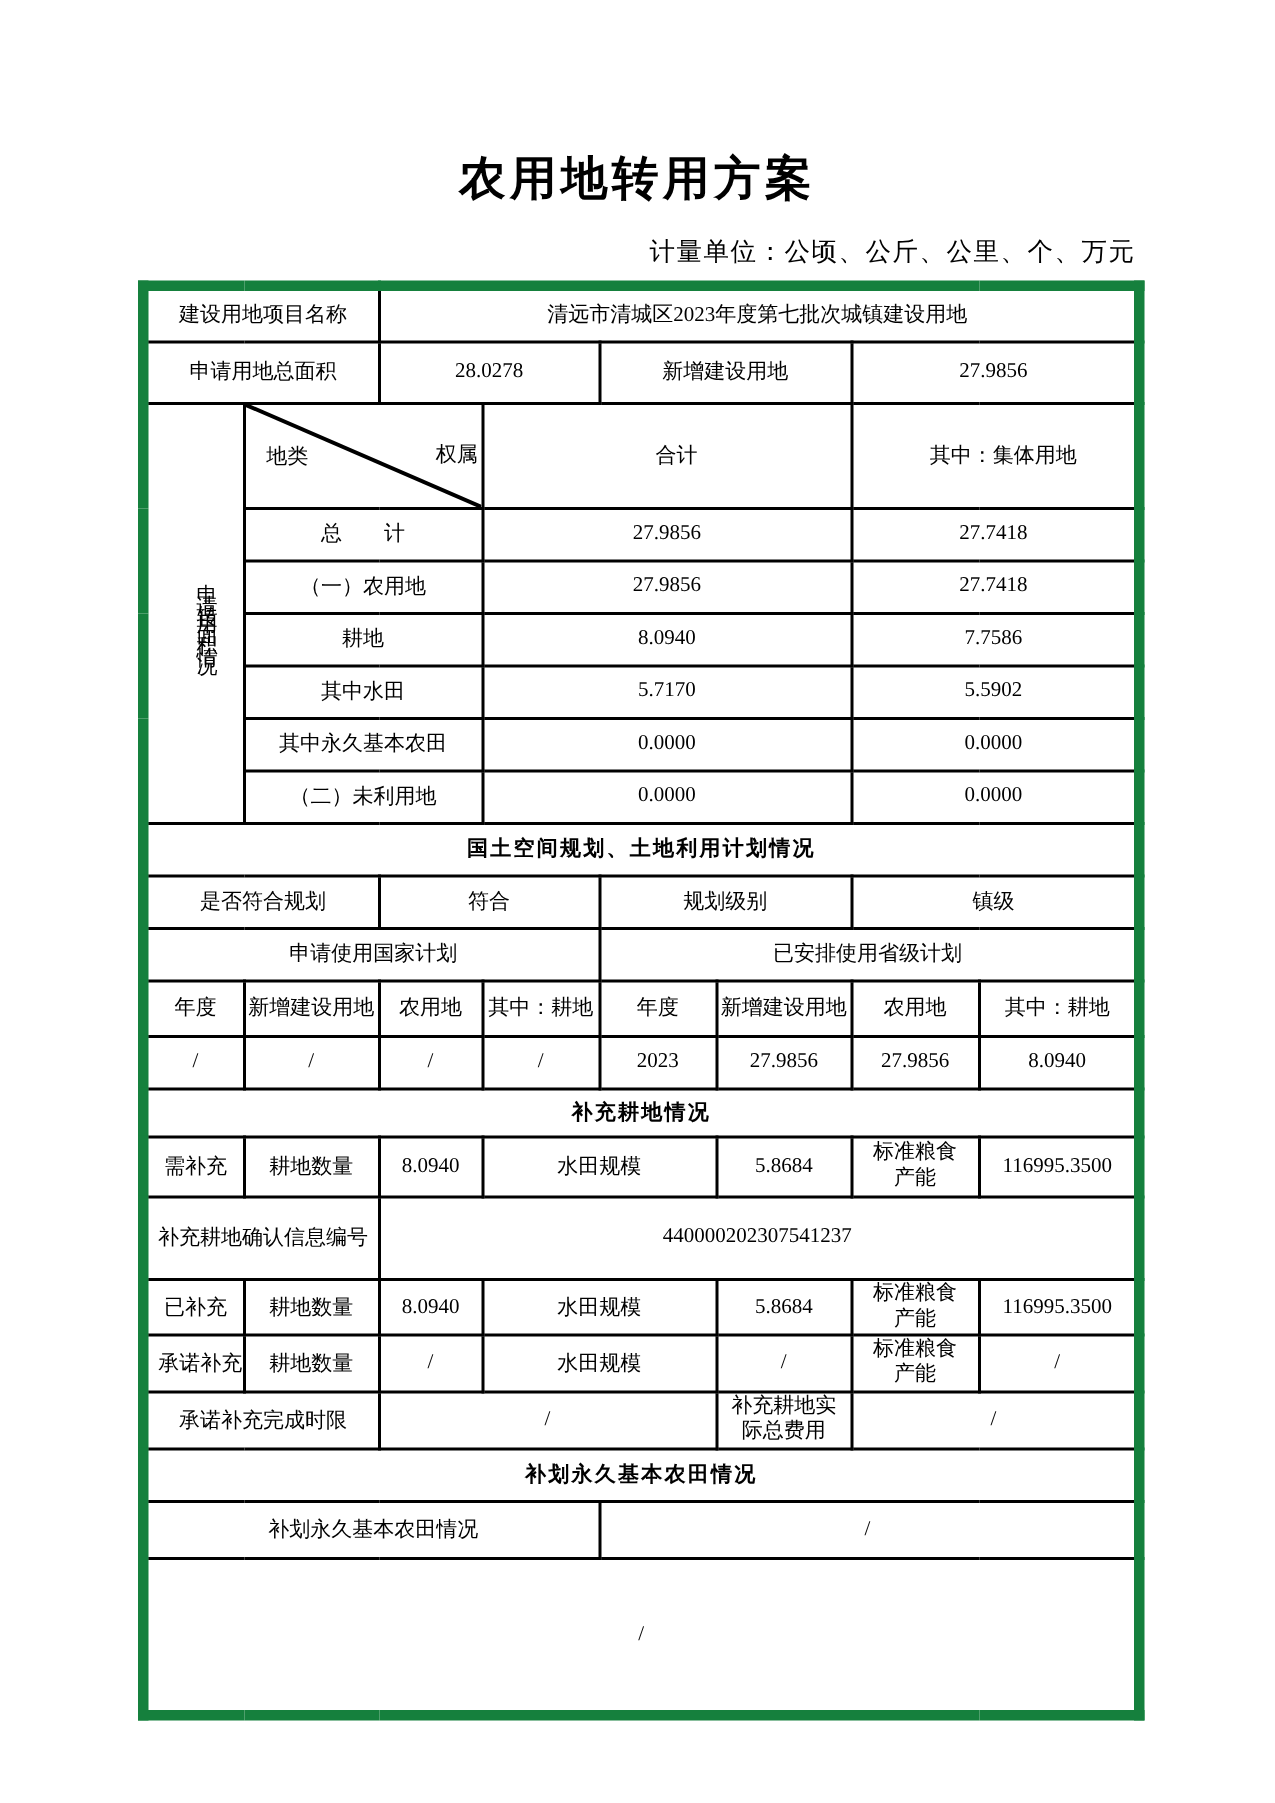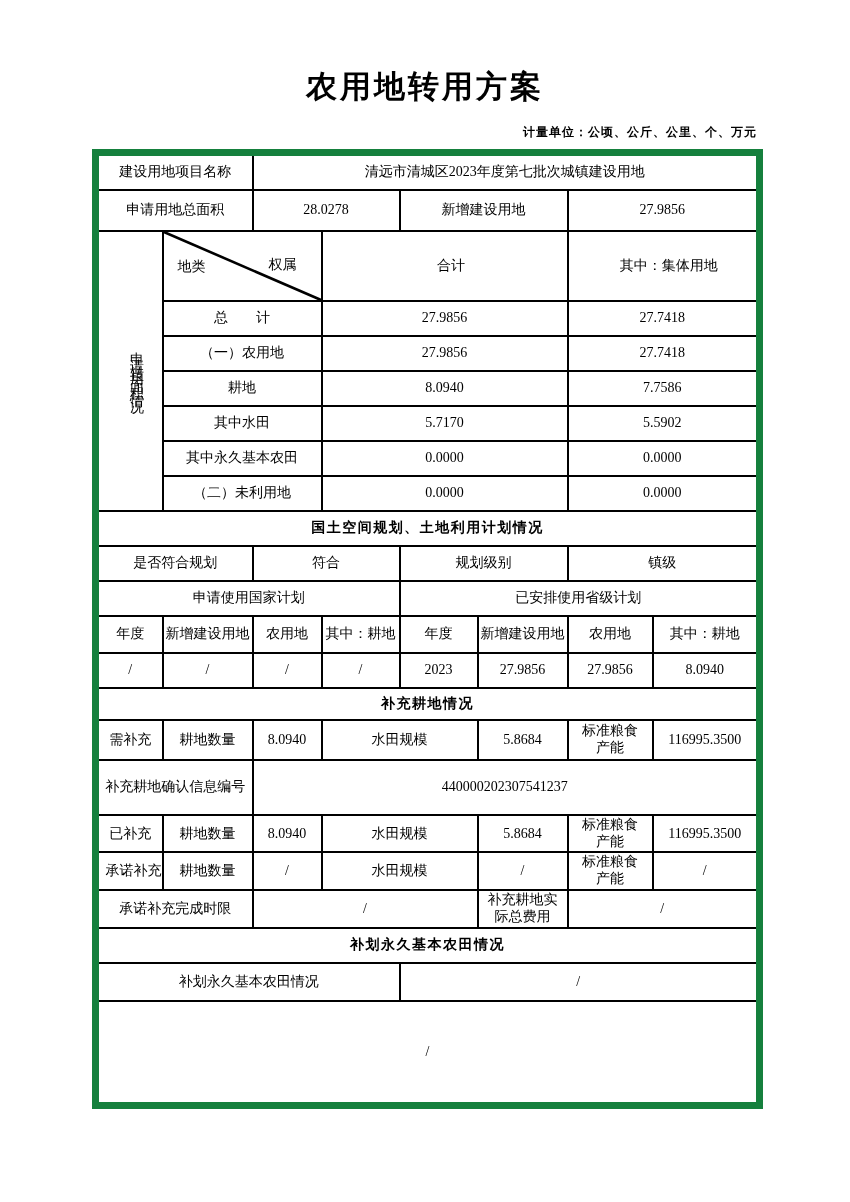--- a/index.html
+++ b/index.html
@@ -4,30 +4,30 @@
 <style>
   html,body { margin:0; padding:0; background:#ffffff; }
   body {
     width:850px; height:1202px;
     font-family:"Liberation Serif","DejaVu Serif",serif;
     color:#000;
   }
   .page { position:relative; width:850px; height:1202px; background:#fff; overflow:hidden; }
 
   .doc-title {
-    margin:0; padding-top:66px;
+    margin:0; padding-top:98px;
     text-align:center;
     font-size:31px; font-weight:bold; letter-spacing:3px;
     line-height:1.35;
   }
   .unit-note {
     width:757px;
     margin:16px 0 8px 0;
     text-align:right;
-    font-size:12px; font-weight:bold; letter-spacing:1px;
+    font-size:17px; font-weight:normal; letter-spacing:1px;
   }
 
   table.form {
     border-collapse:collapse; table-layout:fixed;
     margin-left:92px; width:665px;
     border:7px solid #15803d;
   }
   table.form td {
     border:2px solid #000;
     font-size:14px; text-align:center; vertical-align:middle;
@@ -44,21 +44,21 @@
   .vtext {
     display:inline-block;
     writing-mode:vertical-rl; text-orientation:upright;
     letter-spacing:7px; line-height:1.1; font-size:14px;
   }
 
   
   td.diag { position:relative; padding:0; }
   td.diag svg { position:absolute; left:0; top:0; width:100%; height:100%; }
   td.diag .d-bl { position:absolute; left:14px; top:50%; transform:translateY(-46%); }
-  td.diag .d-tr { position:absolute; right:24px; top:50%; transform:translateY(-54%); }
+  td.diag .d-tr { position:absolute; right:2px; top:50%; transform:translateY(-54%); }
 
   .grain-label { display:inline-block; max-width:58px; line-height:1.2; }
   td.wrap-sm { line-height:1.2; padding:1px 2px; font-size:13.5px; }
 
   td.remark-cell { text-align:left; padding-left:4px; font-size:15px; }
 
   
   tr.h32 td { height:28px; } tr.h33 td { height:29px; }
   tr.h34 td { height:30px; } tr.h35 td { height:31px; }
   tr.h36 td { height:32px; } tr.h37 td { height:33px; }

